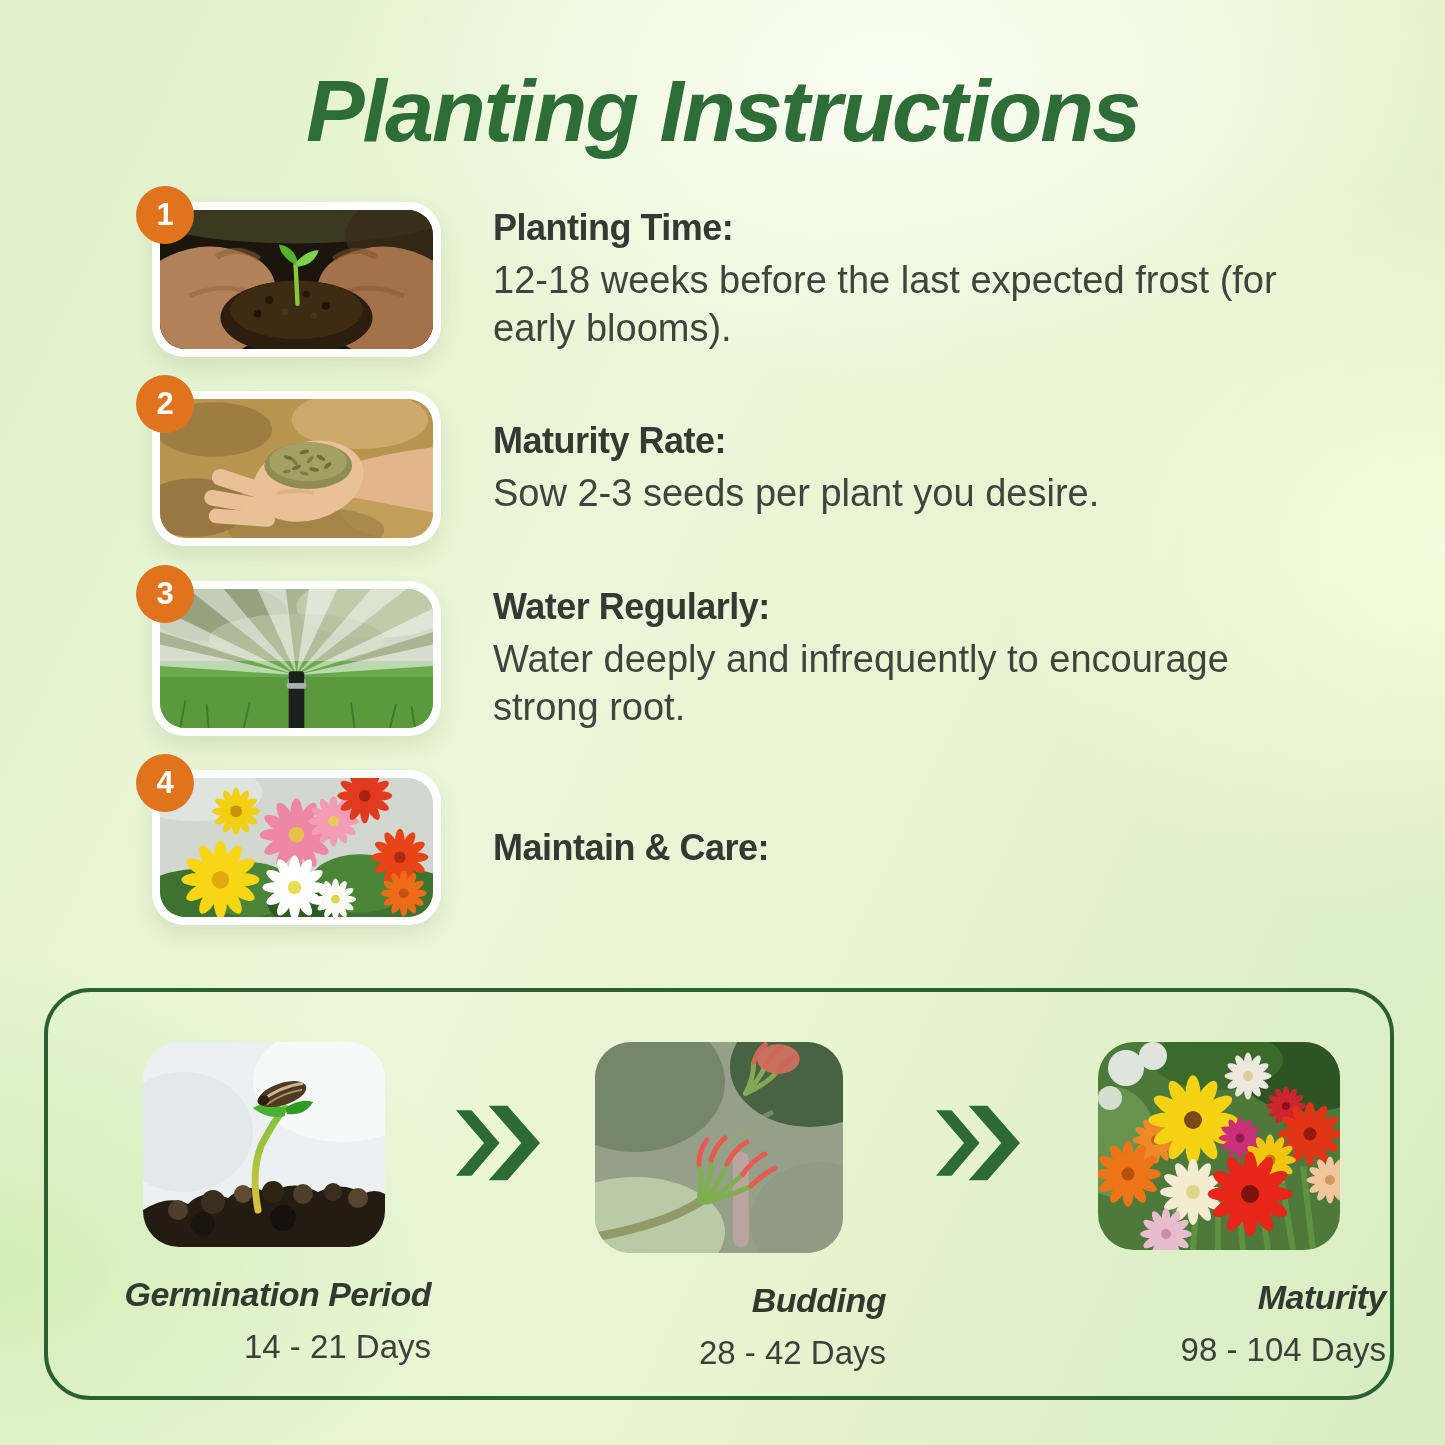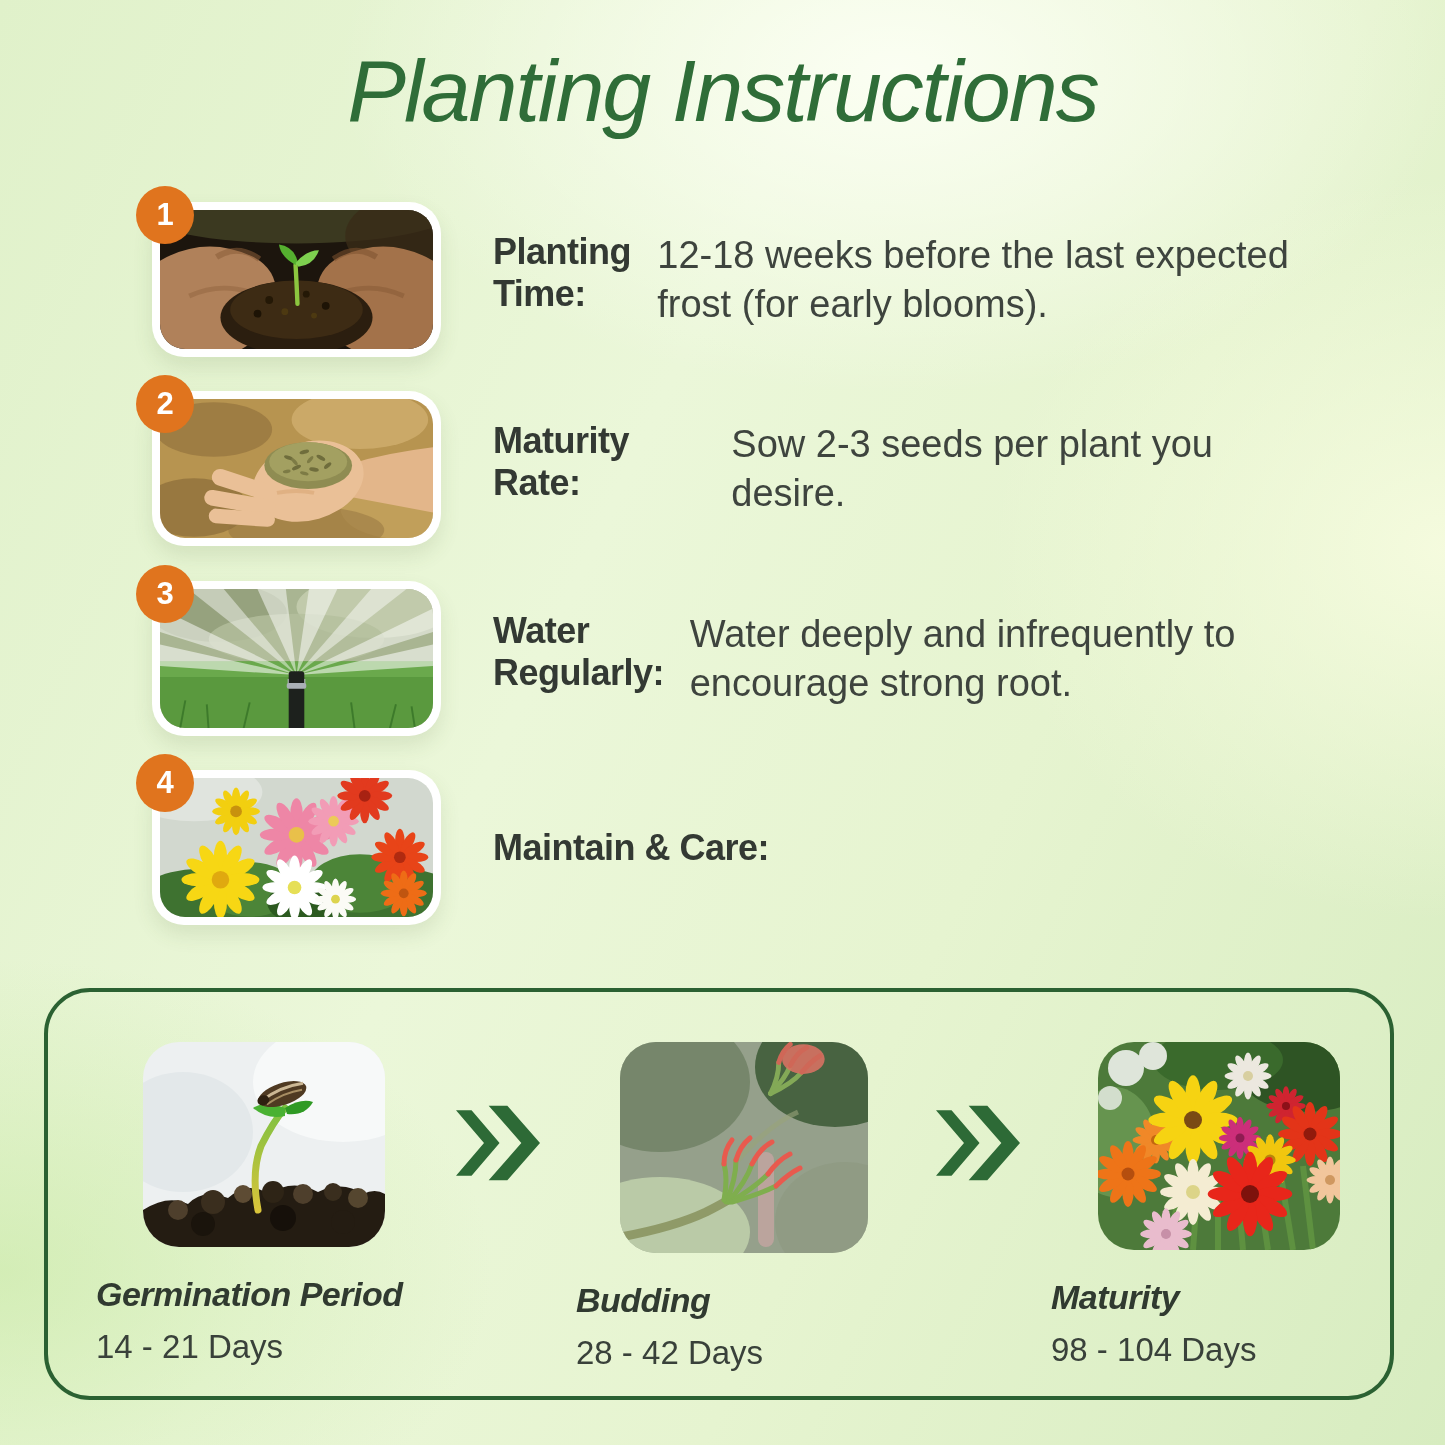--- a/index.html
+++ b/index.html
@@ -9,47 +9,47 @@
   .canvas {
     position:relative; width:1445px; height:1445px; overflow:hidden;
     background:
       radial-gradient(900px 520px at 62% 5%, rgba(252,255,244,.95), rgba(252,255,244,0) 62%),
       radial-gradient(760px 620px at 100% 38%, rgba(247,252,224,.9), rgba(247,252,224,0) 60%),
       radial-gradient(820px 520px at 0% 88%, rgba(198,232,162,.6), rgba(198,232,162,0) 60%),
       linear-gradient(115deg, #e0f1ca 0%, #ebf7d9 40%, #e6f4d0 65%, #d7ecc0 100%);
   }
 
   .title {
-    position:absolute; top:40px; left:0; width:100%;
-    text-align:center; font-size:88px; font-weight:400; font-style:italic;
+    position:absolute; top:60px; left:0; width:100%;
+    text-align:center; font-size:88px; font-weight:700; font-style:italic;
     letter-spacing:-2px; color:#2f6d38;
   }
 
   .step { position:absolute; left:152px; display:flex; align-items:center; gap:52px; }
   .photo-frame {
     position:relative; flex:none; width:289px; height:155px;
     background:#ffffff; border-radius:32px; padding:8px;
     box-shadow:0 10px 20px rgba(70,100,50,.12);
   }
   .photo { width:100%; height:100%; border-radius:25px; overflow:hidden; position:relative; }
   .photo svg { display:block; width:100%; height:100%; }
   .badge {
     position:absolute; top:-16px; left:-16px; width:58px; height:58px; border-radius:50%;
     background:#e0741e; color:#ffffff; font-size:31px; font-weight:700;
     display:flex; align-items:center; justify-content:center; z-index:2;
   }
-  .step-text { display:flex; flex-direction:row; gap:7px; width:840px; }
+  .step-text { display:flex; flex-direction:column; gap:7px; width:840px; }
   .step-heading { font-size:36px; font-weight:700; letter-spacing:-.5px; color:#333933; }
   .step-body { font-size:38px; line-height:1.27; color:#3e443e; }
 
   .timeline {
     position:absolute; left:44px; top:988px; width:1350px; height:412px;
     border:4px solid #2b6132; border-radius:46px;
   }
-  .stage { position:absolute; top:50px; width:335px; text-align:left; }
+  .stage { position:absolute; top:50px; width:335px; text-align:right; }
   .stage-photo { margin:0 auto; border-radius:36px; overflow:hidden; }
   .stage-photo svg { display:block; width:100%; height:100%; }
   .stage-label { margin-top:28px; font-size:34px; font-weight:700; font-style:italic; letter-spacing:-.5px; color:#303a30; }
   .stage-duration { margin-top:14px; font-size:33px; color:#39413a; }
 
   .arrow { position:absolute; width:84px; height:78px; }
   .arrow svg { display:block; width:100%; height:100%; }
 </style>
 </head>
 <body>
@@ -272,21 +272,21 @@
             <path d="M118,52 Q140,44 163,48" stroke="#cbb794" stroke-width="3" fill="none"></path>
             <path d="M122,57 Q142,51 160,54" stroke="#a68d62" stroke-width="2" fill="none"></path>
             <ellipse cx="120" cy="52" rx="6" ry="5" fill="#2e2010"></ellipse>
           </g>
         </svg>
       </div>
       <div class="stage-label">Germination Period</div>
       <div class="stage-duration">14 - 21 Days</div>
     </div>
 
-    <div class="stage" style="left:528px">
+    <div class="stage" style="left:503px">
       <div class="stage-photo" style="width:248px;height:211px">
         <svg viewBox="0 0 248 211" preserveAspectRatio="xMidYMid slice">
           <rect width="248" height="211" fill="#95a08b"></rect>
           <ellipse cx="40" cy="40" rx="90" ry="70" fill="#6e7f63" opacity=".8"></ellipse>
           <ellipse cx="215" cy="25" rx="80" ry="60" fill="#3f5c38" opacity=".9"></ellipse>
           <ellipse cx="40" cy="190" rx="90" ry="55" fill="#c3d4ae" opacity=".8"></ellipse>
           <ellipse cx="225" cy="180" rx="70" ry="60" fill="#8e9a82" opacity=".8"></ellipse>
           <rect x="138" y="110" width="16" height="95" rx="8" fill="#e8a8b4" opacity=".45"></rect>
           <path d="M118,118 Q150,82 178,70" stroke="#9aa37a" stroke-width="5" fill="none" opacity=".6"></path>
           <g transform="translate(62,-78) scale(.82)" opacity=".85">

